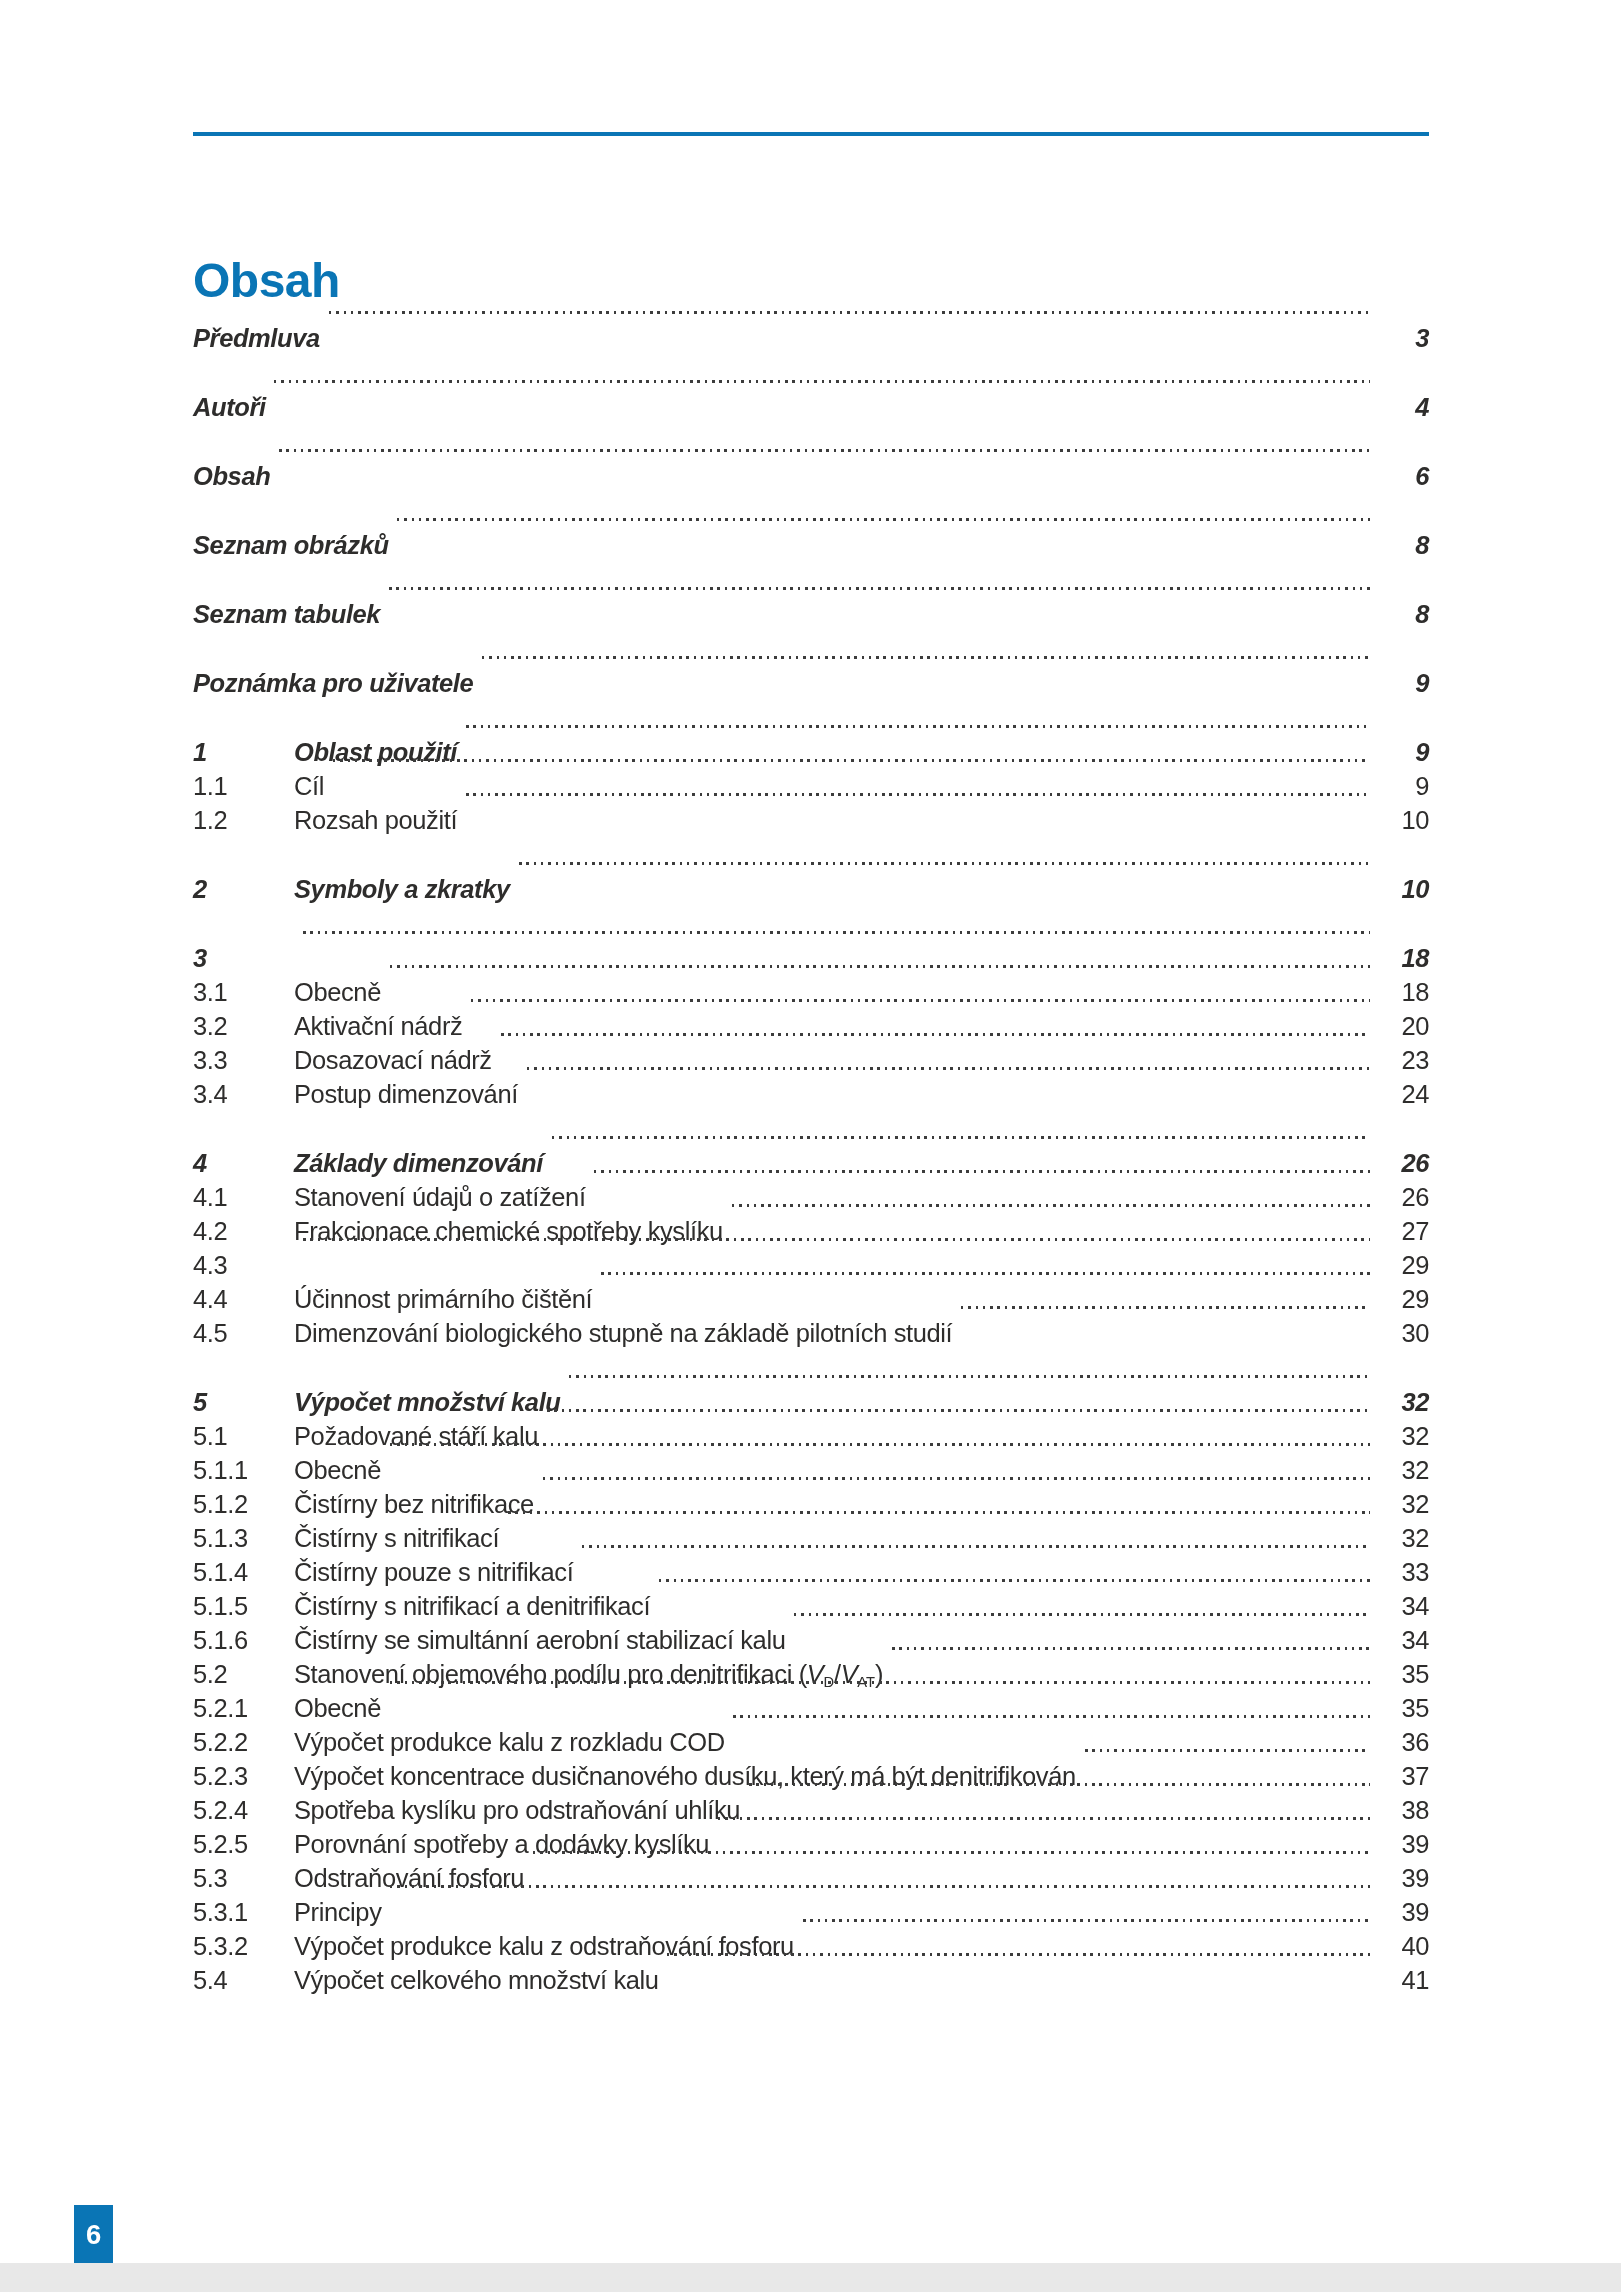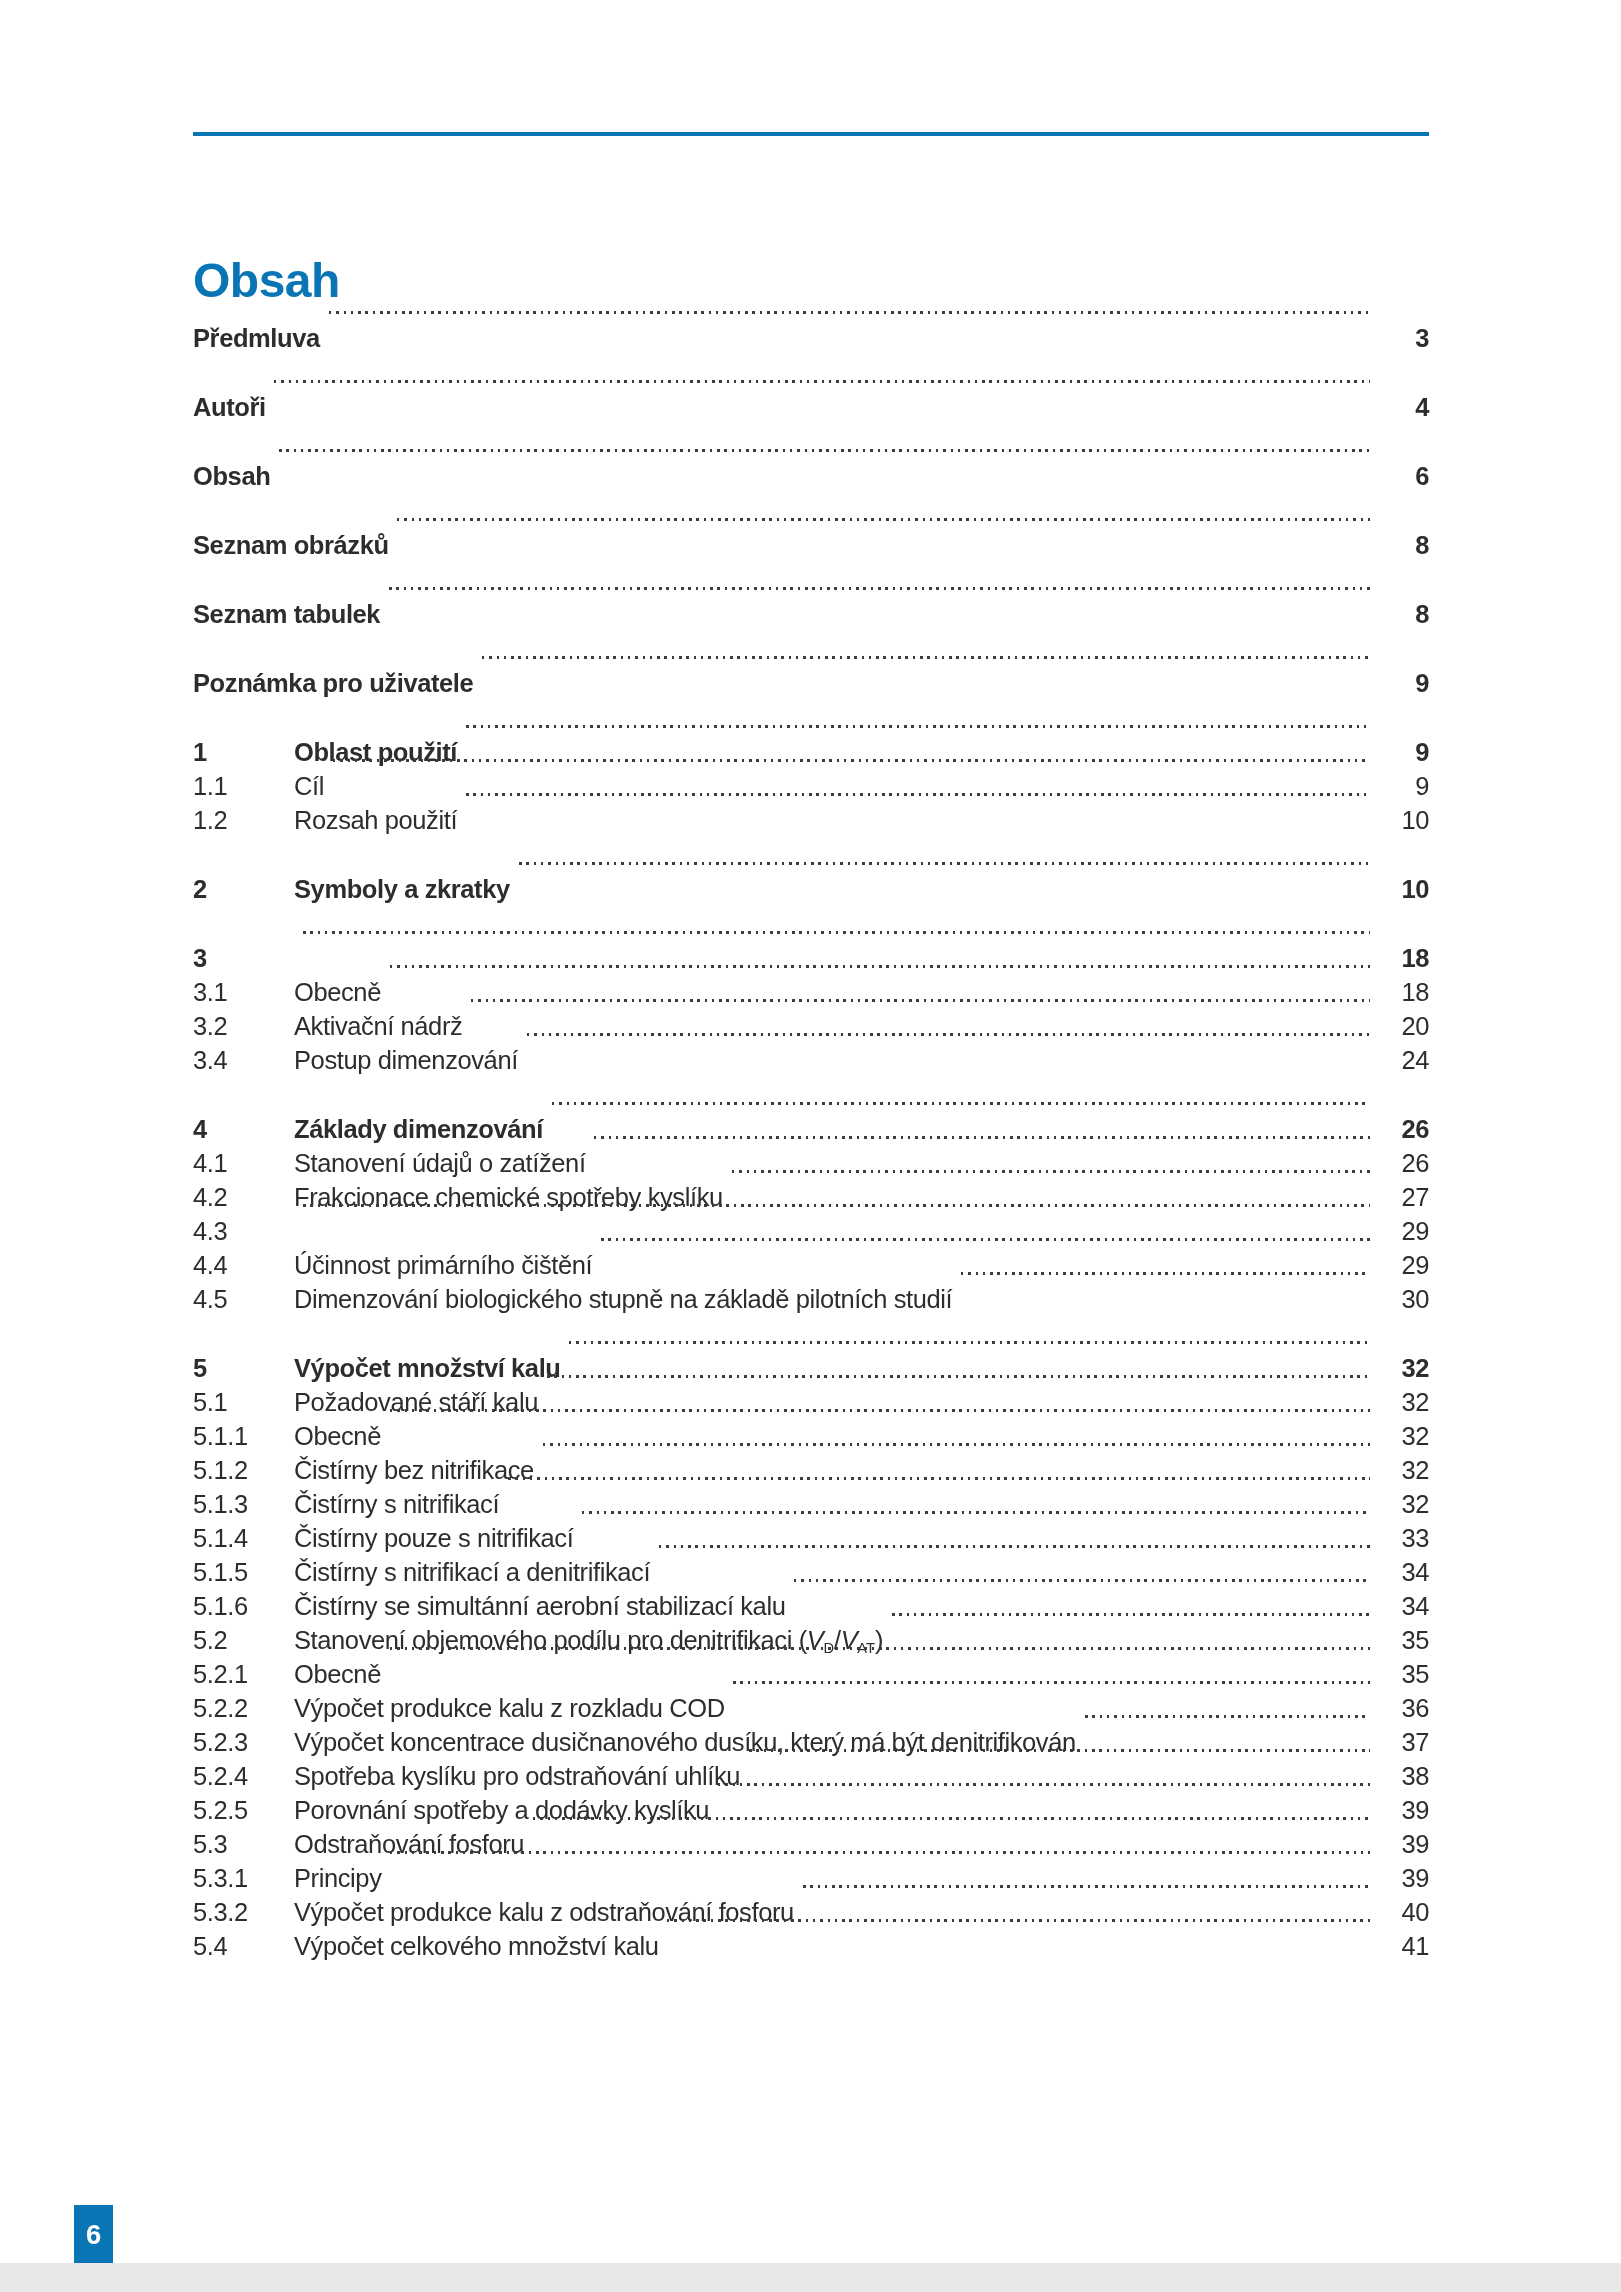--- a/index.html
+++ b/index.html
@@ -34,21 +34,21 @@
   .toc-group { margin:0 0 35px 0; }
   .toc-group:last-child { margin-bottom:0; }
   .toc-row {
     display:flex;
     align-items:flex-start;
     height:34px; line-height:34px;
     font-size:25.5px;
     letter-spacing:-0.4px;
     white-space:nowrap;
   }
-  .toc-row.bold { font-weight:700; }
+  .toc-row.bold { font-weight:700;font-style:italic; }
   .num  { flex:none; width:101px; }
   .lbl  { flex:none; }
   .leader { flex:1 1 auto; min-width:13.7px; position:relative; }
   .leader::after {
     content:"";
     position:absolute;
     left:8.8px; right:11.8px; bottom:6.9px; height:2.9px;
     background:repeating-linear-gradient(to right,
       var(--dot,#3c3c3c) 0px, var(--dot,#3c3c3c) 2.5px,
       transparent 2.5px, transparent 7.3px);
@@ -160,20 +160,26 @@
           <span class="leader"></span>
           <span class="pg">18</span>
         </div>
         <div class="toc-row">
           <span class="num">3.2</span>
           <span class="lbl">Aktivační nádrž</span>
           <span class="leader"></span>
           <span class="pg">20</span>
         </div>
         <div class="toc-row">
+          <span class="num">3.3</span>
+          <span class="lbl">Dosazovací nádrž</span>
+          <span class="leader"></span>
+          <span class="pg">23</span>
+        </div>
+        <div class="toc-row">
           <span class="num">3.4</span>
           <span class="lbl">Postup dimenzování</span>
           <span class="leader"></span>
           <span class="pg">24</span>
         </div>
       </div>
       <div class="toc-group">
         <div class="toc-row bold">
           <span class="num">4</span>
           <span class="lbl">Základy dimenzování</span>

